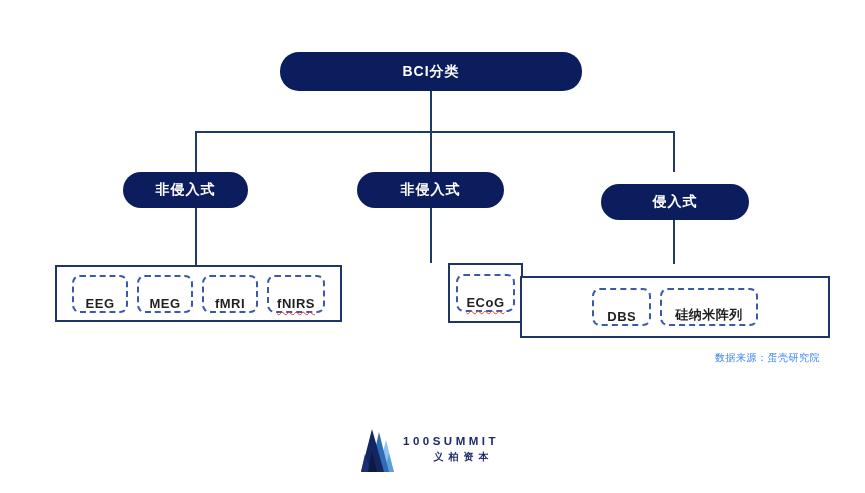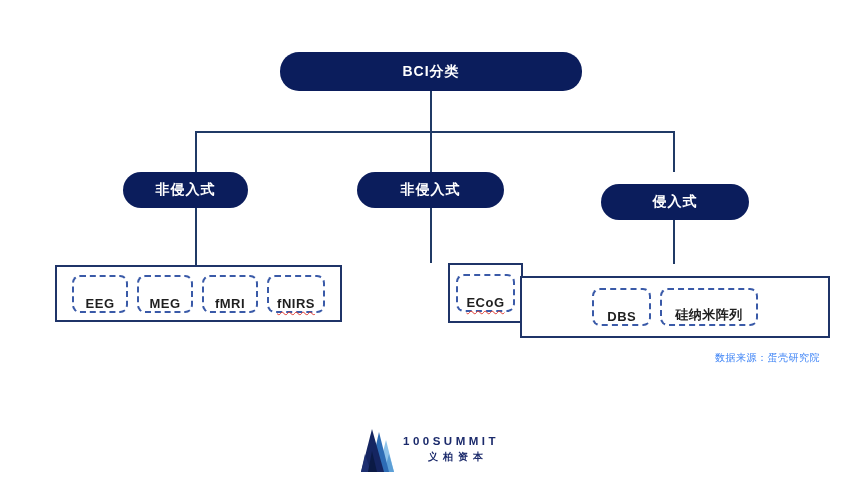--- a/index.html
+++ b/index.html
@@ -61,21 +61,21 @@
 
   
   .source-note{
     position:absolute;left:520px;top:351px;width:300px;
     text-align:right;font-size:10px;color:#3b82f6;letter-spacing:0.5px;
   }
 
   
   .logo{position:absolute;left:361px;top:426px;display:flex;align-items:center;gap:9px;}
   .logo-icon{width:33px;height:46px;display:block;}
-  .logo-text{display:flex;flex-direction:column;align-items:flex-start;}
+  .logo-text{display:flex;flex-direction:column;align-items:center;}
   .logo-name{
     font-size:11.5px;font-weight:bold;color:#1b2a6b;
     letter-spacing:3.5px;line-height:13px;white-space:nowrap;
   }
   .logo-sub{
     font-size:10px;font-weight:bold;color:#1b2a6b;
     letter-spacing:5px;line-height:12px;margin-top:3px;white-space:nowrap;
     padding-left:5px; 
     margin-left:20px;
   }

